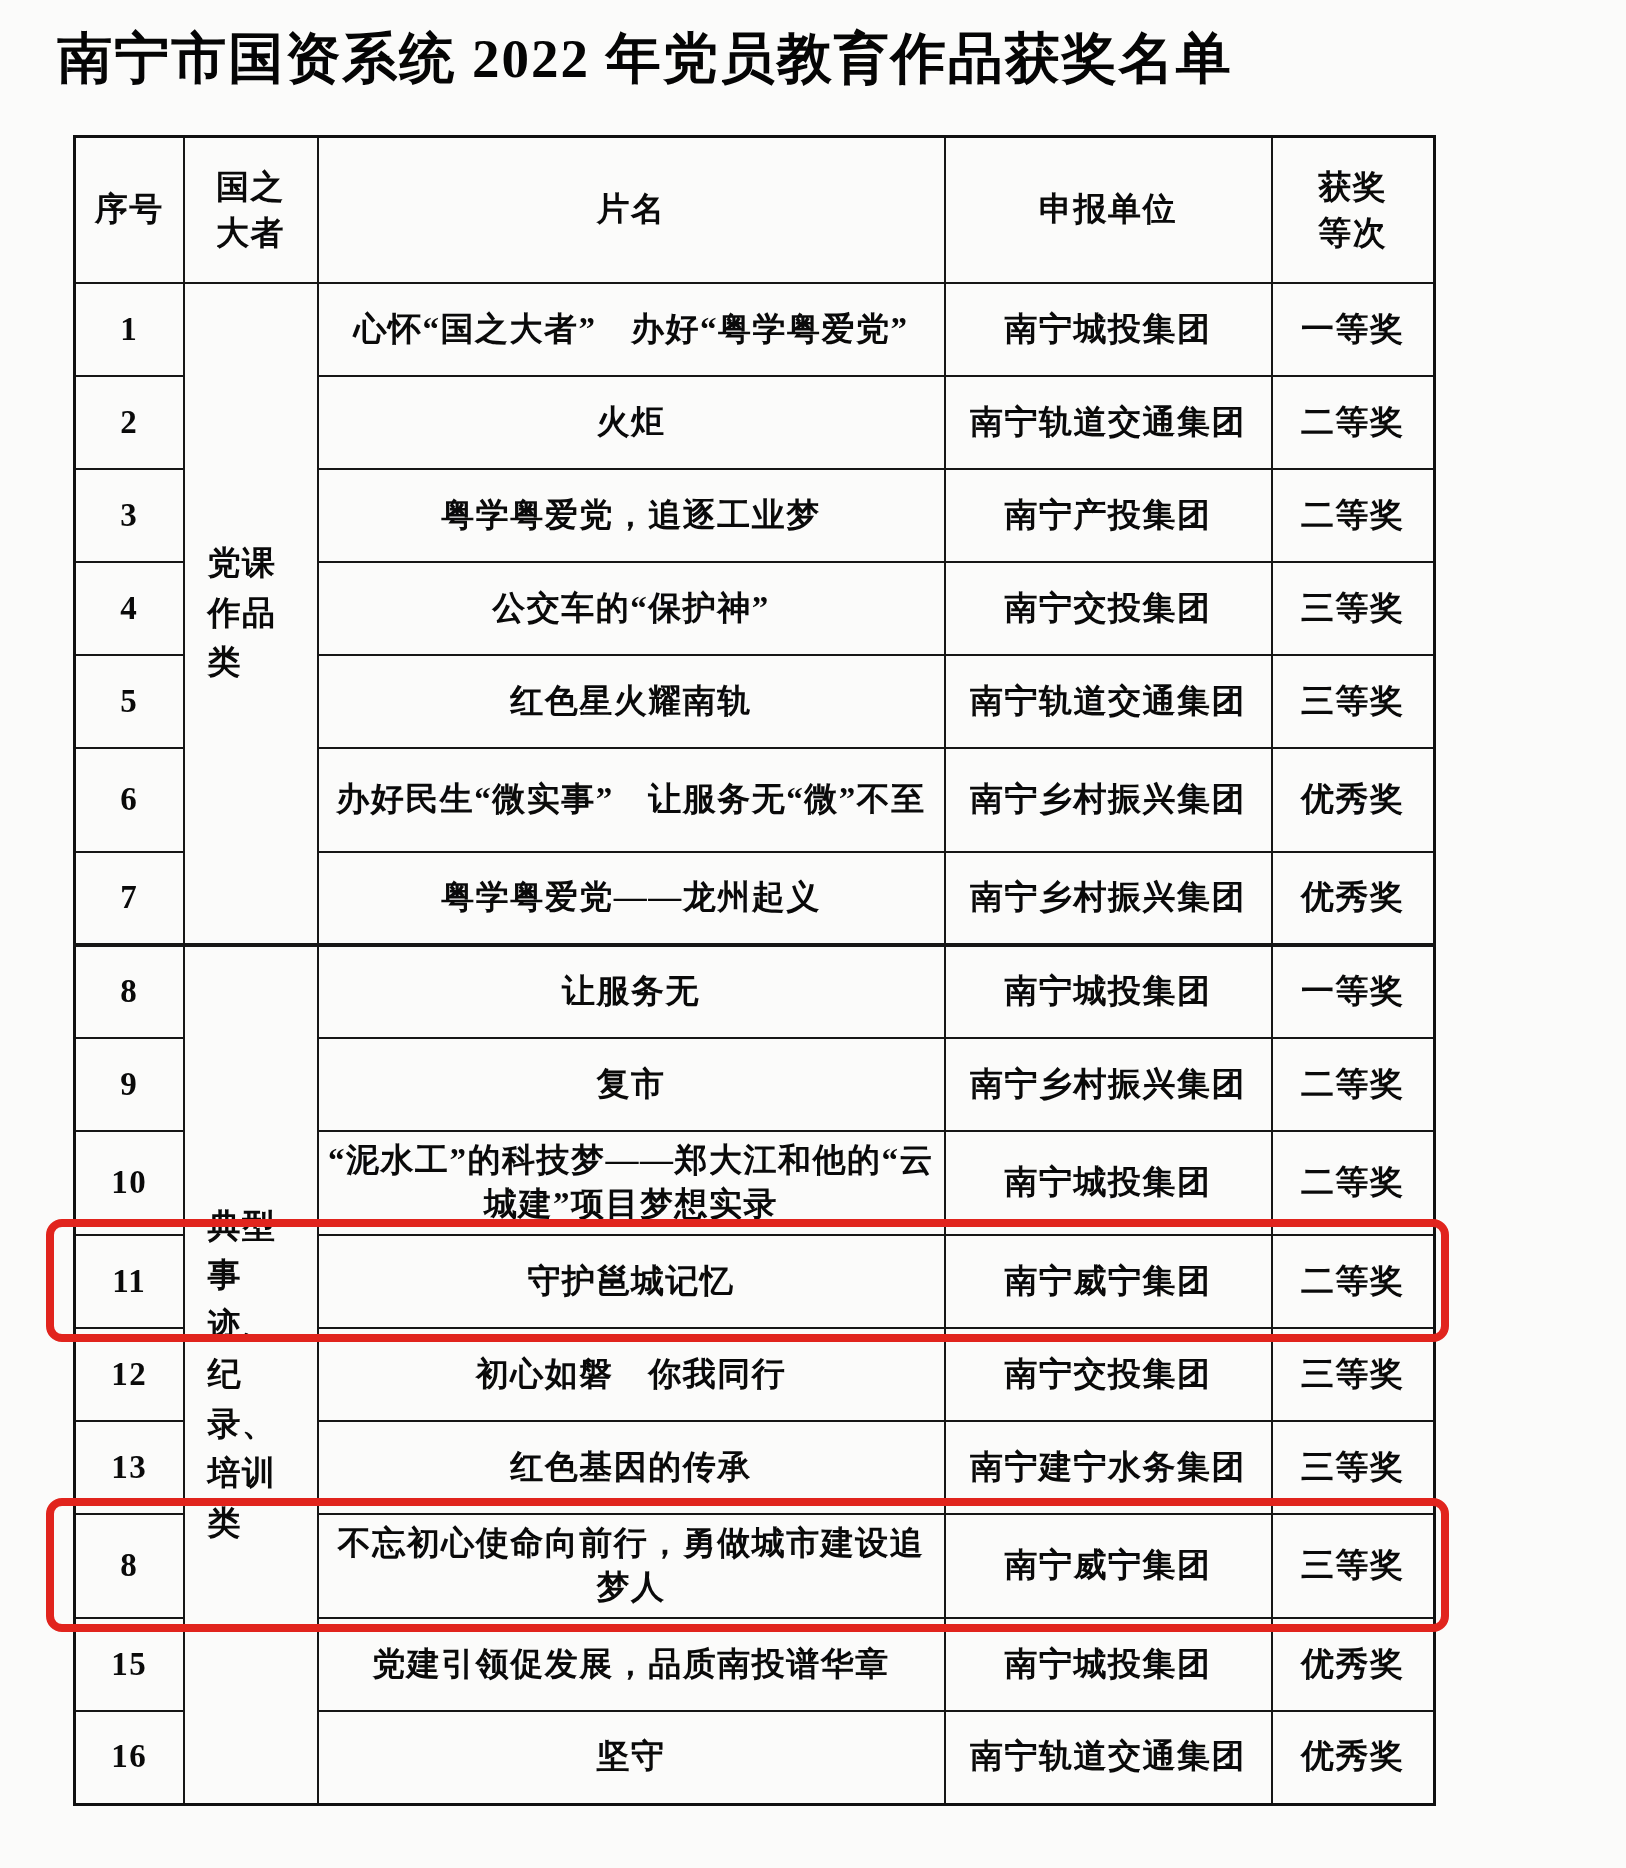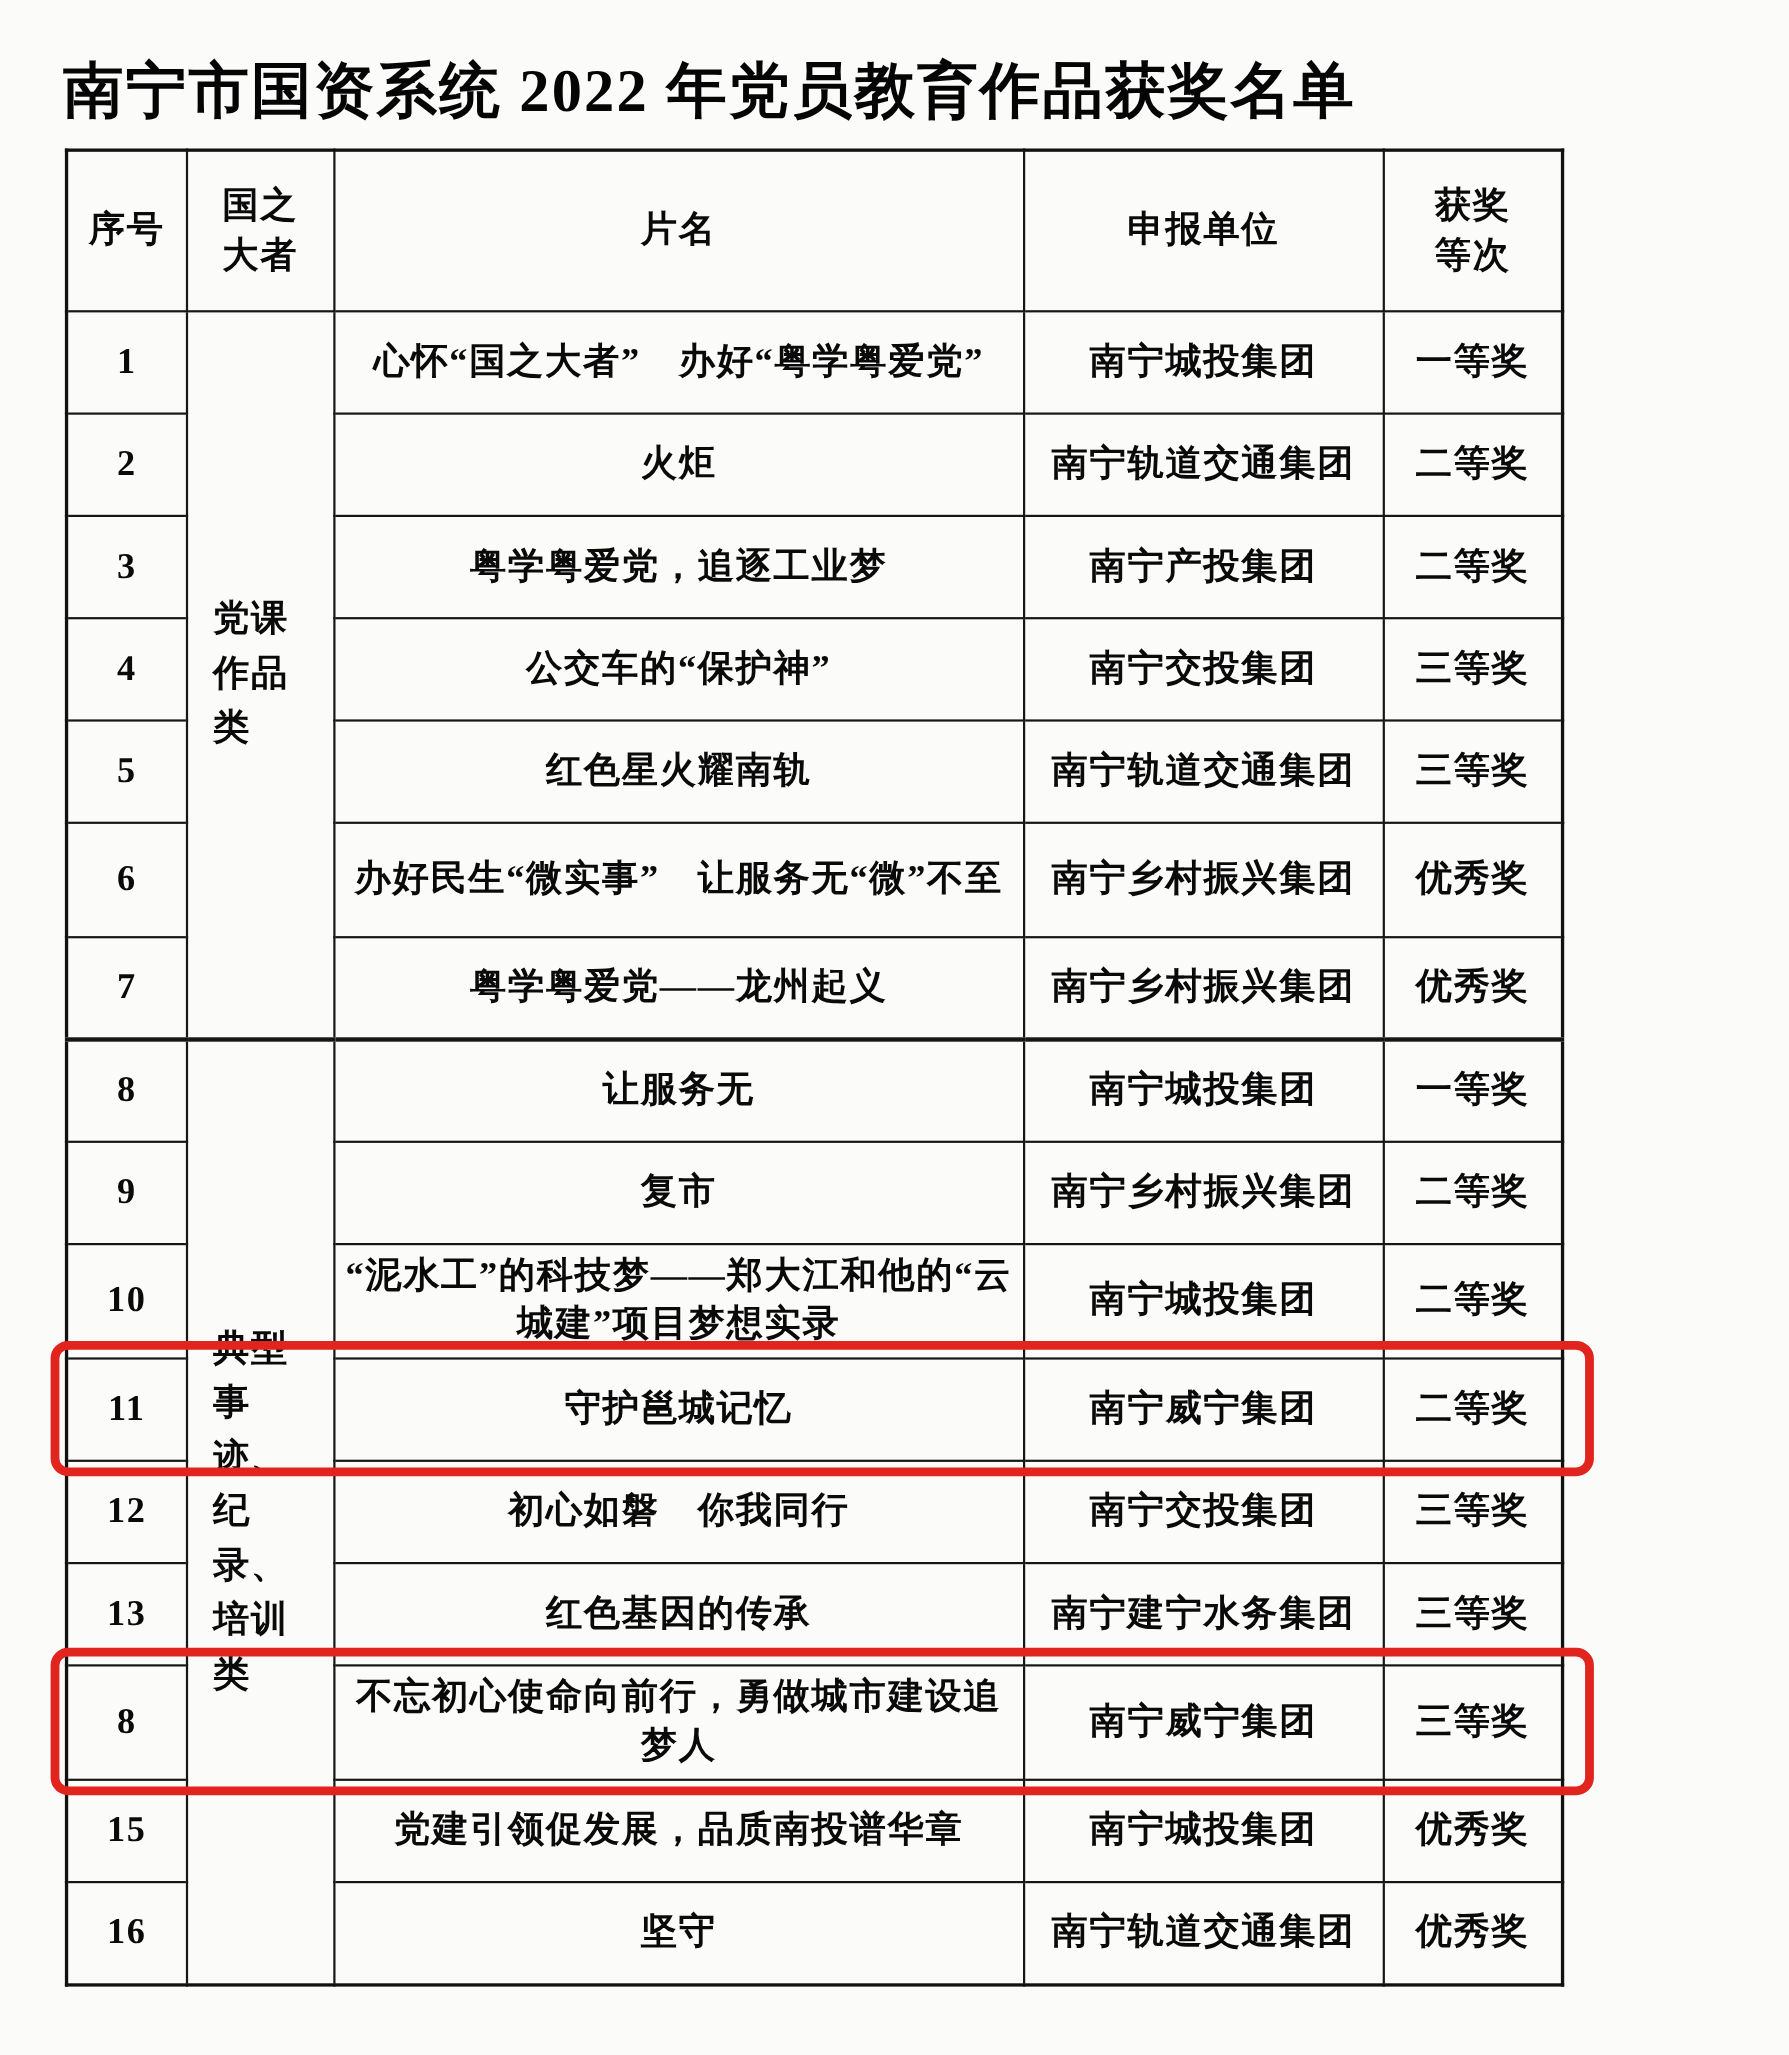--- a/index.html
+++ b/index.html
@@ -12,25 +12,24 @@
     overflow:hidden;
   }
   .page-title{
     position:absolute;
     left:0;top:22px;width:1290px;
     text-align:center;
     font-size:55px;
     font-weight:bold;
     letter-spacing:2px;
     color:#050505;
-    margin-top:24px;
   }
   .award-table{
     position:absolute;
-    left:59px;top:135px;
+    left:73px;top:135px;
     width:1360px;
     border-collapse:collapse;
     table-layout:fixed;
     background:transparent;
   }
   .award-table td,.award-table th{
     border:2.5px solid #161616;
     text-align:center;
     vertical-align:middle;
     font-size:33px;

